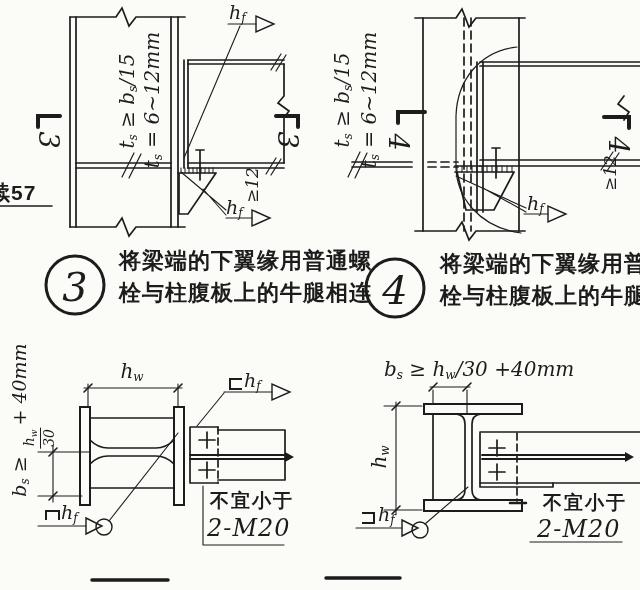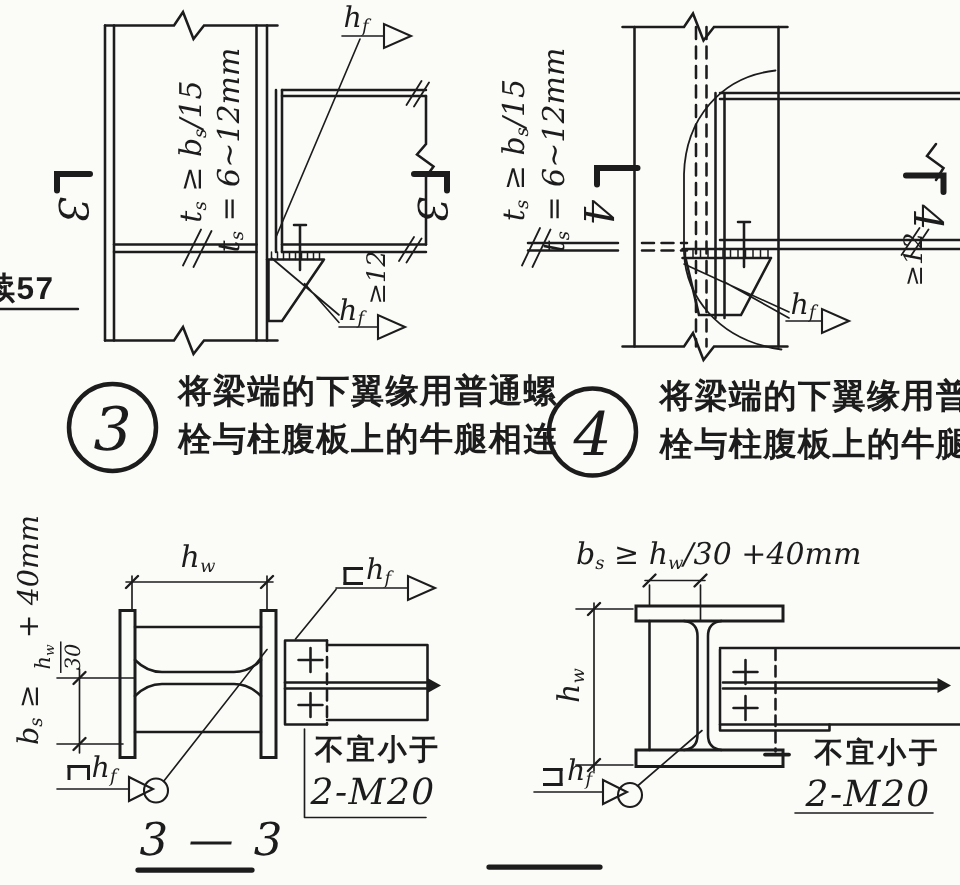--- a/index.html
+++ b/index.html
@@ -198,21 +198,20 @@
 <div class="lbl eng rot small-formula" style="left:33px;top:420px;"><span>b</span><span class="sb">s</span><span> ≥ </span><span class="frac">
         <span class="num"><span>h</span><span class="sb">w</span></span>
         <span class="den">30</span>
       </span><span>+ 40mm</span></div>
 <span class="wbox open-right" style="left:229px;top:378px;"></span>
 <div class="lbl eng" style="left:244px;top:371px;font-size:19px;"><span>h</span><span class="sb">f</span></div>
 <span class="wbox open-bottom" style="left:45px;top:510px;"></span>
 <div class="lbl eng" style="left:61px;top:503px;font-size:19px;"><span>h</span><span class="sb">f</span></div>
 <div class="lbl note-cn" style="left:210px;top:491px;"><span>不宜小于</span></div>
 <div class="lbl eng note-bolt" style="left:207px;top:516px;"><span>2-M20</span></div>
-<div class="lbl eng title" style="left:93px;top:546px;width:76px;"><span>3 — 3</span></div>
 
 <div class="lbl eng" style="left:368px;top:359px;font-size:20px;margin-left:16px;"><span>b</span><span class="sb">s</span><span> ≥ </span><span>h</span><span class="sb">w</span><span>/30 +40mm</span></div>
 <div class="lbl eng rot" style="left:380px;top:457px;"><span>h</span><span class="sb">w</span></div>
 <span class="wbox open-left" style="left:362px;top:512px;"></span>
 <div class="lbl eng" style="left:378px;top:505px;font-size:19px;"><span>h</span><span class="sb">f</span></div>
 <div class="lbl note-cn" style="left:543px;top:493px;"><span>不宜小于</span></div>
 <div class="lbl eng note-bolt" style="left:537px;top:517px;"><span>2-M20</span></div>
 
 </div>
 

